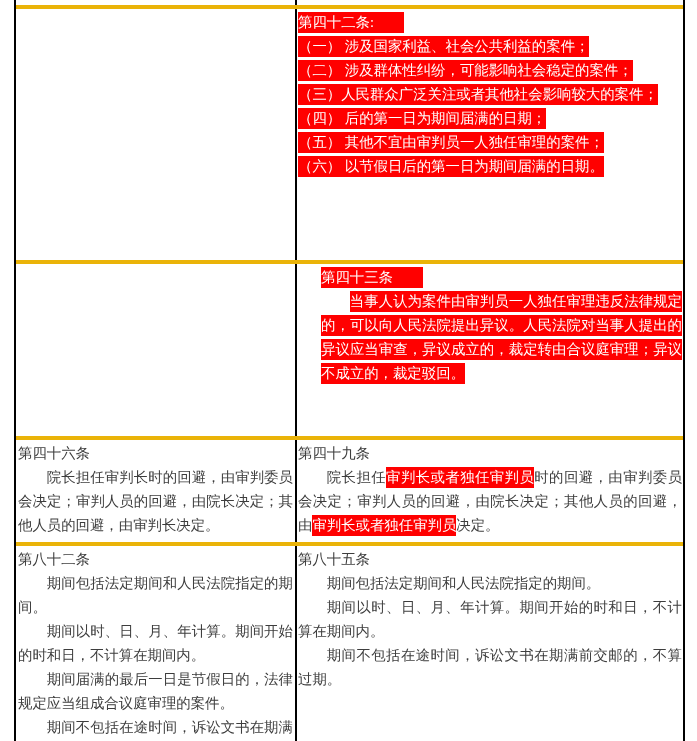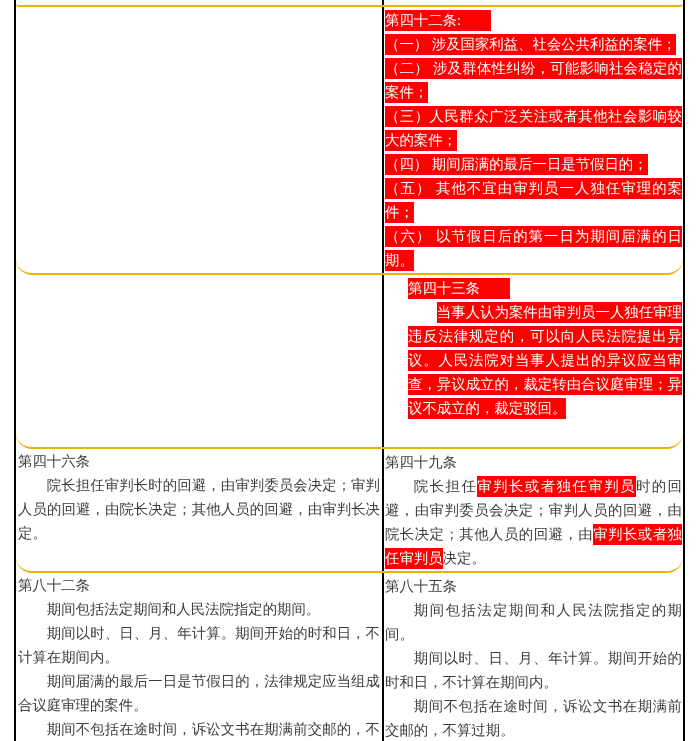--- a/index.html
+++ b/index.html
@@ -24,32 +24,30 @@
     border-left: 2px solid #000;
     border-right: 2px solid #000;
     display: flex;
     flex-direction: column;
     overflow: hidden;
     background: #ffffff;
   }
   .row {
     display: flex;
     flex: none;
-    border-bottom: 2px solid #eab308;
-    border-radius: 16px;
+    border-bottom: 4px solid #eab308;
   }
   .cell {
     box-sizing: border-box;
     padding: 1px 2px;
   }
   .cell-left {
-    width: 368px;
+    width: 281px;
     flex: none;
     border-right: 2px solid #000;
-    font-family: Liberation Mono, monospace;
   }
   .cell-right {
     flex: 1 1 auto;
     min-width: 0;
     padding: 1px 1px;
   }
   p {
     margin: 0;
     font-size: 14.4px;
     line-height: 24px;
@@ -74,21 +72,21 @@
       <div class="cell cell-left"></div>
       <div class="cell cell-right"></div>
     </div>
     <div class="row" style="min-height: 251px;">
       <div class="cell cell-left"></div>
       <div class="cell cell-right">
         <p class="article-no"><span class="hl">第四十二条:</span></p>
         <p class="item"><span class="hl">（一） 涉及国家利益、社会公共利益的案件；</span></p>
         <p class="item"><span class="hl">（二） 涉及群体性纠纷，可能影响社会稳定的案件；</span></p>
         <p class="item"><span class="hl">（三）人民群众广泛关注或者其他社会影响较大的案件；</span></p>
-        <p class="item"><span class="hl">（四） 期间届满的最后一日是节假日的；</span></p>
+        <p class="item"><span class="hl">（四） 后的第一日为期间届满的日期；</span></p>
         <p class="item"><span class="hl">（五） 其他不宜由审判员一人独任审理的案件；</span></p>
         <p class="item"><span class="hl">（六） 以节假日后的第一日为期间届满的日期。</span></p>
       </div>
     </div>
     <div class="row" style="min-height: 172px; gap: 23px;">
       <div class="cell cell-left"></div>
       <div class="cell cell-right">
         <p class="article-no"><span class="hl">第四十三条</span></p>
         <p class="para"><span class="hl">当事人认为案件由审判员一人独任审理违反法律规定的，可以向人民法院提出异议。人民法院对当事人提出的异议应当审查，异议成立的，裁定转由合议庭审理；异议不成立的，裁定驳回。</span></p>
       </div>

